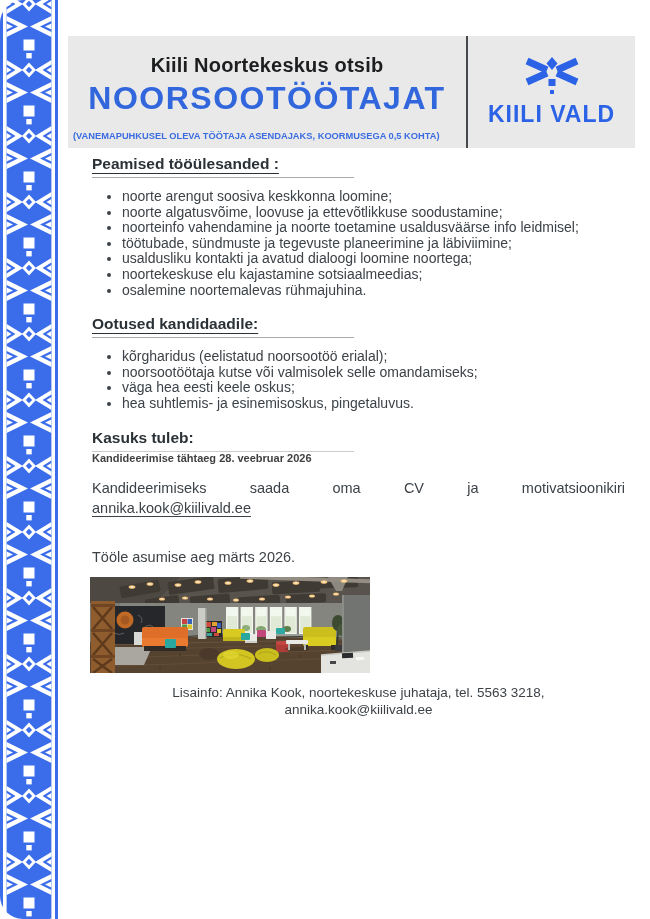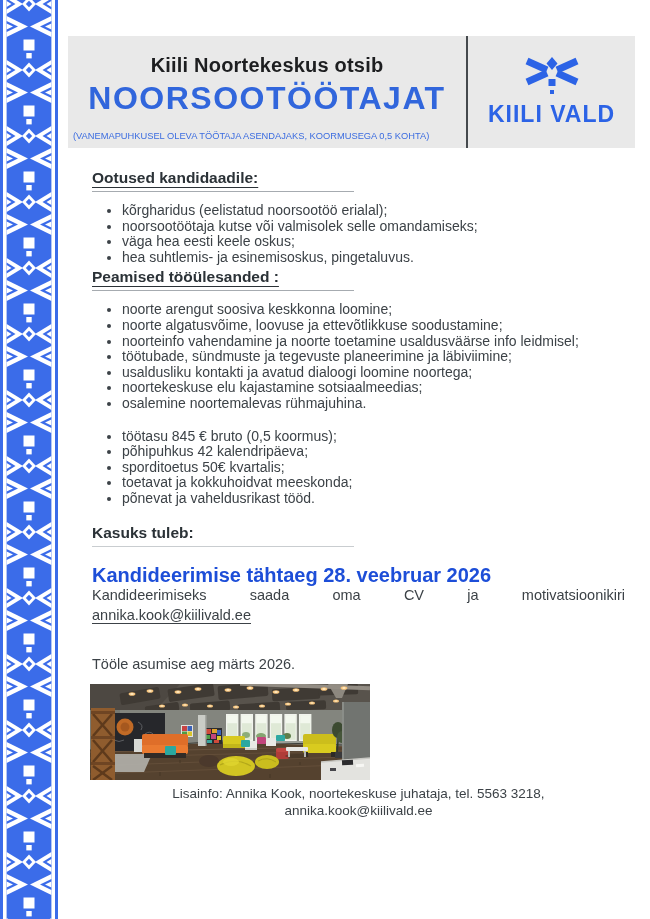--- a/index.html
+++ b/index.html
@@ -1,44 +1,44 @@
 <!DOCTYPE html>
 <html><head>
 <meta charset="utf-8">
 <style>
   html,body{margin:0;padding:0;background:#fff;}
   .page{position:relative;width:650px;height:919px;background:#ffffff;overflow:hidden;
-        font-family:"Liberation Sans",sans-serif;}
+        font-family:"Liberation Sans",sans-serif;border-radius:23px;}
   .border-strip{position:absolute;left:0;top:0;display:block;}
   
   .header{position:absolute;left:68px;top:36px;width:567px;height:112px;background:#e9e9e9;display:flex;}
   .header-left{width:398px;position:relative;display:flex;flex-direction:column;align-items:center;justify-content:center;padding-bottom:14px;box-sizing:border-box;}
   .pretitle{font-size:20px;font-weight:bold;color:#1d1e20;letter-spacing:.2px;}
   .title{font-size:32px;font-weight:bold;color:#3166dc;letter-spacing:1.5px;margin-top:3px;}
-  .subtitle{position:absolute;left:5px;bottom:7px;font-size:9.3px;font-weight:normal;color:#3b6ce0;white-space:nowrap;}
+  .subtitle{position:absolute;left:5px;bottom:7px;font-size:9.3px;font-weight:bold;color:#3b6ce0;white-space:nowrap;}
   .divider{width:2px;background:#45494d;}
   .header-right{flex:1;display:flex;flex-direction:column;align-items:center;justify-content:center;gap:2px;}
   .logo-text{font-size:23px;font-weight:bold;color:#2c63e6;letter-spacing:1px;}
   
   .content{position:absolute;left:92px;top:152px;width:533px;}
   .section{margin-top:17px;}
   .section.first{margin-top:3px;}
   .rule{width:262px;border-bottom:1px solid #a6abb0;padding-bottom:4px;}
   .rule.light{border-bottom-color:#c9cdd0;}
   .heading{font-size:15.5px;font-weight:bold;color:#2b3237;}
   .u{text-decoration:underline;text-underline-offset:3.5px;}
   ul.bullets{margin:11px 0 0 0;padding-left:30px;}
   ul.bullets li{font-size:14px;line-height:15.6px;color:#3c4247;text-align:justify;}
-  .deadline{margin-top:17px;font-size:20px;font-weight:bold;color:#1d4ed8;}
-  .apply{}
+  .deadline{font-size:11px;font-weight:bold;color:#404040;}
+  .apply{margin-top:16px;}
   .apply-line{display:flex;justify-content:space-between;font-size:14.5px;color:#3c4247;}
   .email{display:inline-block;margin-top:4px;font-size:14.5px;color:#3c4247;text-decoration:underline;text-underline-offset:2.5px;cursor:pointer;}
   .start{margin-top:32px;font-size:14.5px;color:#3c4247;}
   .photo{display:block;margin-top:12px;margin-left:-2px;}
-  .footer{margin-top:5px;text-align:center;font-size:13.5px;color:#3c4247;line-height:1.32;}
+  .footer{margin-top:11px;text-align:center;font-size:13.5px;color:#3c4247;line-height:1.32;}
 </style>
 </head>
 <body>
 
 <div class="page">
 
   <svg class="border-strip" width="58" height="919" viewBox="0 0 58 919">
     <defs>
       <pattern id="kp" x="0" y="-6" width="58" height="66" patternUnits="userSpaceOnUse">
         <rect width="58" height="66" fill="#3b6ce9"></rect>
@@ -83,55 +83,48 @@
           <rect x="29.5" y="22" width="7" height="7" stroke="none"></rect>
           <rect x="31" y="33" width="4" height="4" stroke="none"></rect>
         </g>
       </svg>
       <div class="logo-text">KIILI VALD</div>
     </div>
   </div>
 
   <div class="content">
 
-    <div class="section">
-      <div class="rule">
-        <span class="heading u">Ootused kandidaadile:</span>
-      </div>
-      <ul class="bullets">
-        <li>kõrgharidus (eelistatud noorsootöö erialal);</li>
-        <li>noorsootöötaja kutse või valmisolek selle omandamiseks;</li>
-        <li>väga hea eesti keele oskus;</li>
-        <li>hea suhtlemis- ja esinemisoskus, pingetaluvus.</li>
-      </ul>
-    </div>
-
     <div class="section first">
       <div class="rule">
         <span class="heading u">Peamised tööülesanded :</span>
       </div>
       <ul class="bullets">
         <li>noorte arengut soosiva keskkonna loomine;</li>
         <li>noorte algatusvõime, loovuse ja ettevõtlikkuse soodustamine;</li>
         <li>noorteinfo vahendamine ja noorte toetamine usaldusväärse info leidmisel;</li>
         <li>töötubade, sündmuste ja tegevuste planeerimine ja läbiviimine;</li>
         <li>usaldusliku kontakti ja avatud dialoogi loomine noortega;</li>
         <li>noortekeskuse elu kajastamine sotsiaalmeedias;</li>
         <li>osalemine noortemalevas rühmajuhina.</li>
       </ul>
     </div>
 
     <div class="section">
+      <div class="rule">
+        <span class="heading u">Ootused kandidaadile:</span>
+      </div>
       <ul class="bullets">
-        <li>töötasu 845 € bruto (0,5 koormus);</li>
-        <li>põhipuhkus 42 kalendripäeva;</li>
-        <li>sporditoetus 50€ kvartalis;</li>
-        <li>toetavat ja kokkuhoidvat meeskonda;</li>
-        <li>põnevat ja vaheldusrikast tööd.</li>
+        <li>kõrgharidus (eelistatud noorsootöö erialal);</li>
+        <li>noorsootöötaja kutse või valmisolek selle omandamiseks;</li>
+        <li>väga hea eesti keele oskus;</li>
+        <li>hea suhtlemis- ja esinemisoskus, pingetaluvus.</li>
       </ul>
+    </div>
+
+    <div class="section">
     </div>
 
     <div class="section">
       <div class="rule light">
         <span class="heading">Kasuks tuleb:</span>
       </div>
     </div>
 
     <div class="deadline">Kandideerimise tähtaeg 28. veebruar 2026</div>
 

